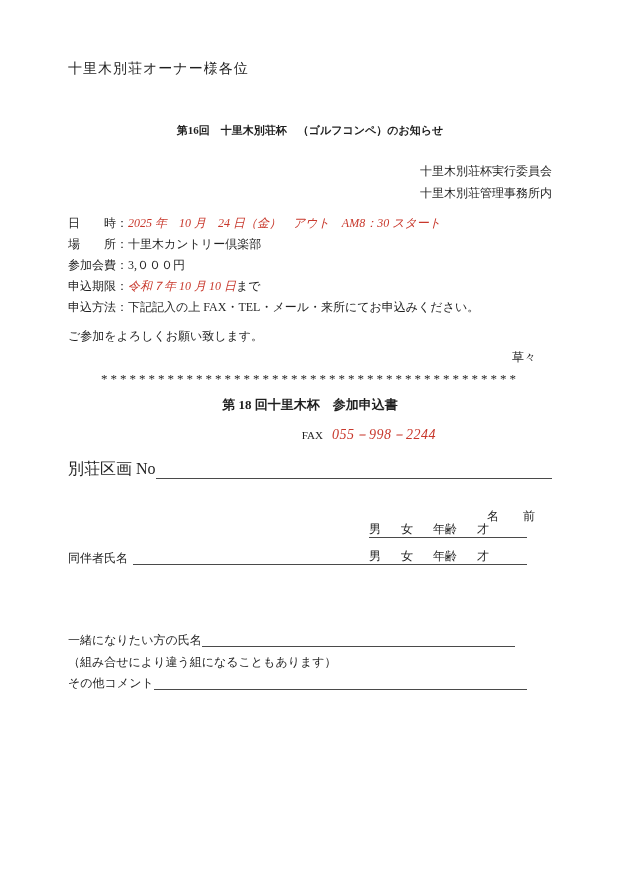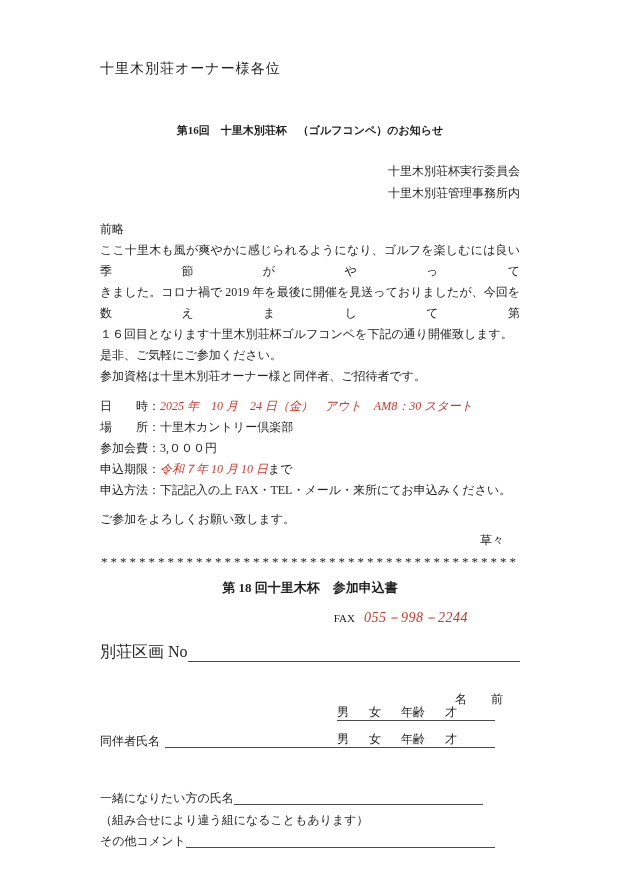--- a/index.html
+++ b/index.html
@@ -8,21 +8,21 @@
     width: 620px;
     height: 876px;
     margin: 0 auto;
     background: #ffffff;
     overflow: hidden;
     font-family: "Liberation Serif", "DejaVu Serif", serif;
     color: #1f1f1f;
     box-sizing: border-box;
   }
   .content {
-    padding: 0 100px;
+    padding: 0 68px;
     font-size: 12px;
   }
   .red { color: #c8382c; font-style: italic; }
 
   .addressee {
     margin-top: 60px;
     font-size: 14px;
     line-height: 18px;
     letter-spacing: 1px;
   }
@@ -123,21 +123,21 @@
     display: flex;
     align-items: flex-end;
     justify-content: flex-end;
   }
   .fields-inner {
     display: flex;
     gap: 20px;
     margin-right: 38px;
     line-height: 15px;
   }
-  .together-row { margin-top: 43px; }
+  .together-row { margin-top: 68px; }
   .together-row .blank { margin-right: 37px; }
   .note {
     margin-top: 8px;
     line-height: 14px;
     font-size: 12px;
   }
   .comment-row { margin-top: 7px; }
   .comment-row .blank, .name-row .fields-blank, .companion-row .fields-blank { margin-right: 25px; }
   .name-row .fields-blank, .companion-row .fields-blank { flex: 1; border-bottom: 1px solid #4a4a4a; height: 100%; }
 </style>
@@ -149,28 +149,20 @@
 
     <div class="addressee">十里木別荘オーナー様各位</div>
 
     <div class="doc-title">第16回　十里木別荘杯　（ゴルフコンペ）のお知らせ</div>
 
     <div class="sender">
       <div>十里木別荘杯実行委員会</div>
       <div>十里木別荘管理事務所内</div>
     </div>
 
-    <div class="para">
-      <div>前略</div>
-      <div class="jline">ここ十里木も風が爽やかに感じられるようになり、ゴルフを楽しむには良い季節がやって</div>
-      <div class="jline">きました。コロナ禍で 2019 年を最後に開催を見送っておりましたが、今回を数えまして第</div>
-      <div>１６回目となります十里木別荘杯ゴルフコンペを下記の通り開催致します。</div>
-      <div>是非、ご気軽にご参加ください。</div>
-      <div>参加資格は十里木別荘オーナー様と同伴者、ご招待者です。</div>
-    </div>
 
     <div class="details">
       <div><span>日　　時：</span><span class="red">2025 年　10 月　24 日（金）　アウト　AM8：30 スタート</span><span></span></div>
       <div><span>場　　所：</span><span class="red"></span><span>十里木カントリー倶楽部</span></div>
       <div><span>参加会費：</span><span class="red"></span><span>3,０００円</span></div>
       <div><span>申込期限：</span><span class="red">令和７年 10 月 10 日</span><span>まで</span></div>
       <div><span>申込方法：</span><span class="red"></span><span>下記記入の上 FAX・TEL・メール・来所にてお申込みください。</span></div>
     </div>
 
     <div class="closing">ご参加をよろしくお願い致します。</div>

